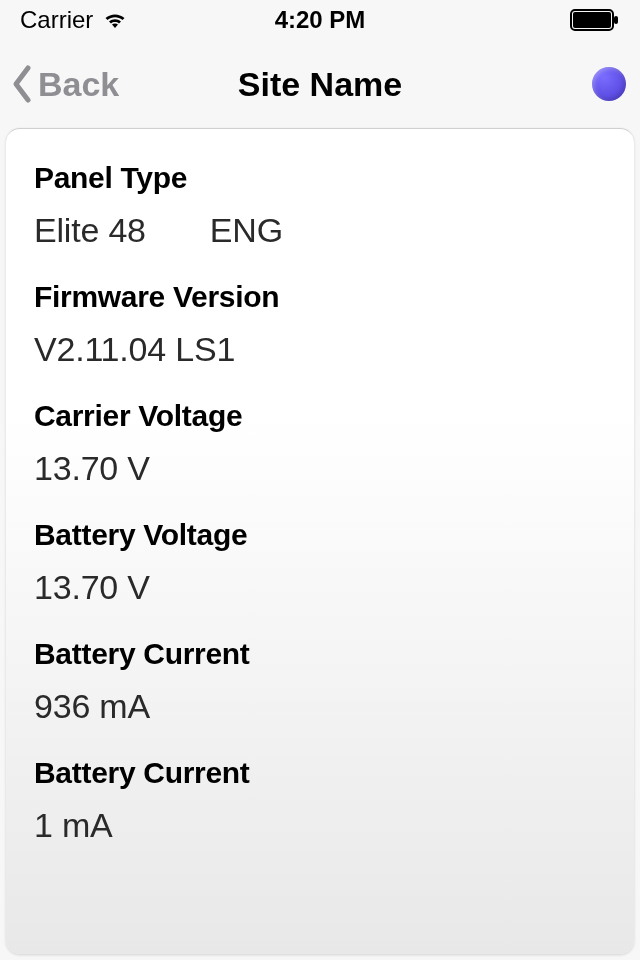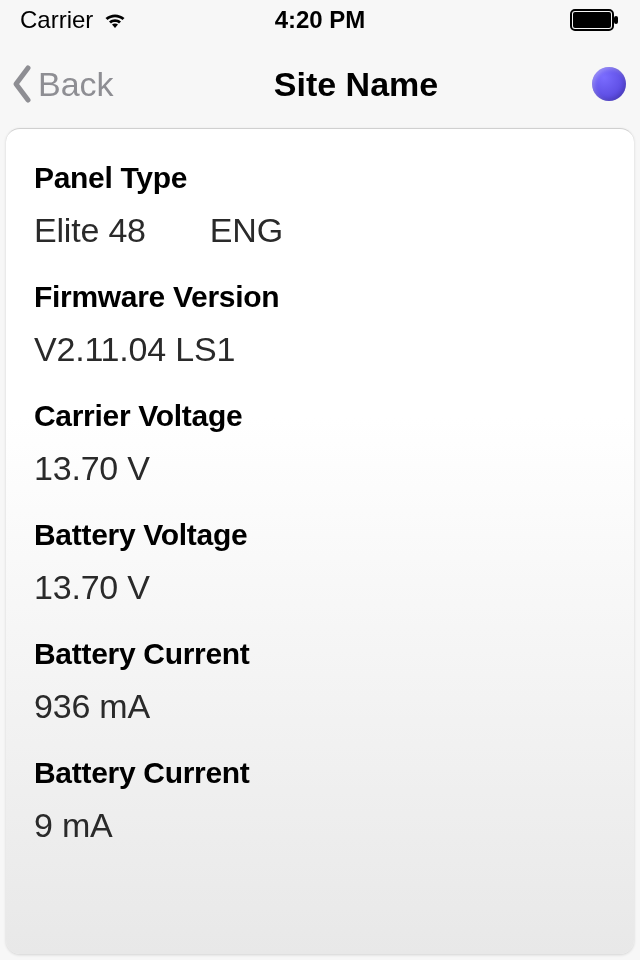--- a/index.html
+++ b/index.html
@@ -60,37 +60,36 @@
       justify-content: space-between;
       padding: 0 14px 0 10px;
       background: #f7f7f7;
       position: relative;
     }
     .back-button {
       display: flex;
       align-items: center;
       color: #8e8e93;
       font-size: 34px;
-      font-weight: 400;
+      font-weight: 700;
       cursor: pointer;
       gap: 4px;
     }
     .back-chevron svg {
       width: 24px;
       height: 40px;
       display: block;
     }
     .nav-title {
       position: absolute;
       left: 50%;
       transform: translateX(-50%);
       font-size: 34px;
       font-weight: 700;
       color: #000;
-      margin-left: 36px;
     }
     .status-dot {
       width: 34px;
       height: 34px;
       border-radius: 50%;
       background: radial-gradient(circle at 35% 30%, #7a6cff 0%, #5a4ae0 70%, #4a3ad0 100%);
       box-shadow: inset -2px -2px 4px rgba(0,0,0,0.15), inset 2px 2px 4px rgba(255,255,255,0.3);
     }
     
     .card {
@@ -193,16 +192,16 @@
     <div class="field-value">13.70 V</div>
   </div>
 
   <div class="field">
     <div class="field-label">Battery Current</div>
     <div class="field-value">936 mA</div>
   </div>
 
   <div class="field">
     <div class="field-label">Battery Current</div>
-    <div class="field-value">9 mA</div>
+    <div class="field-value">1 mA</div>
   </div>
 
 </div>
 
 </body></html>

